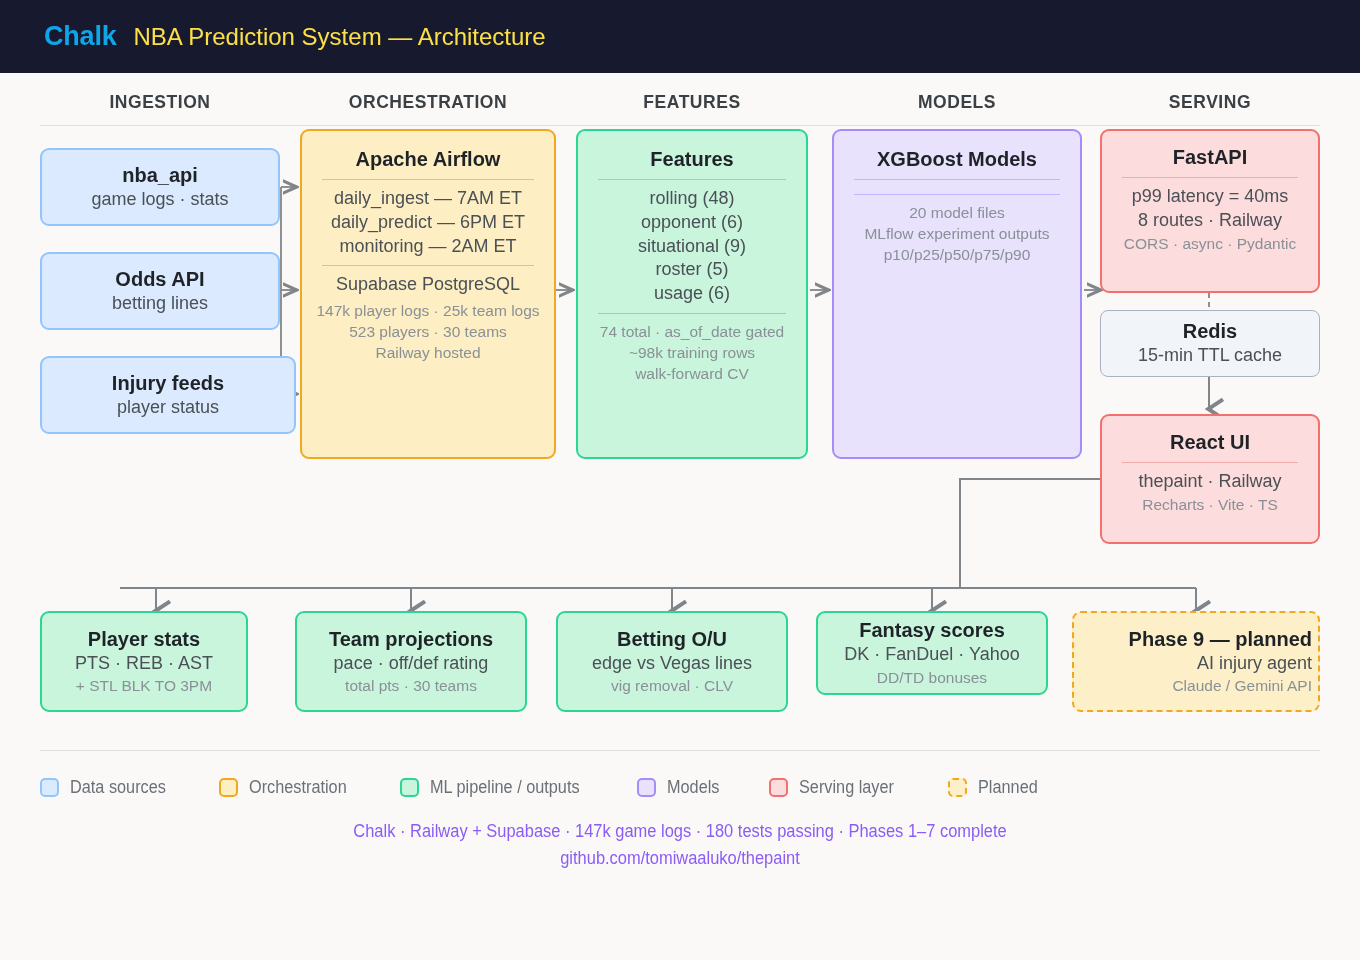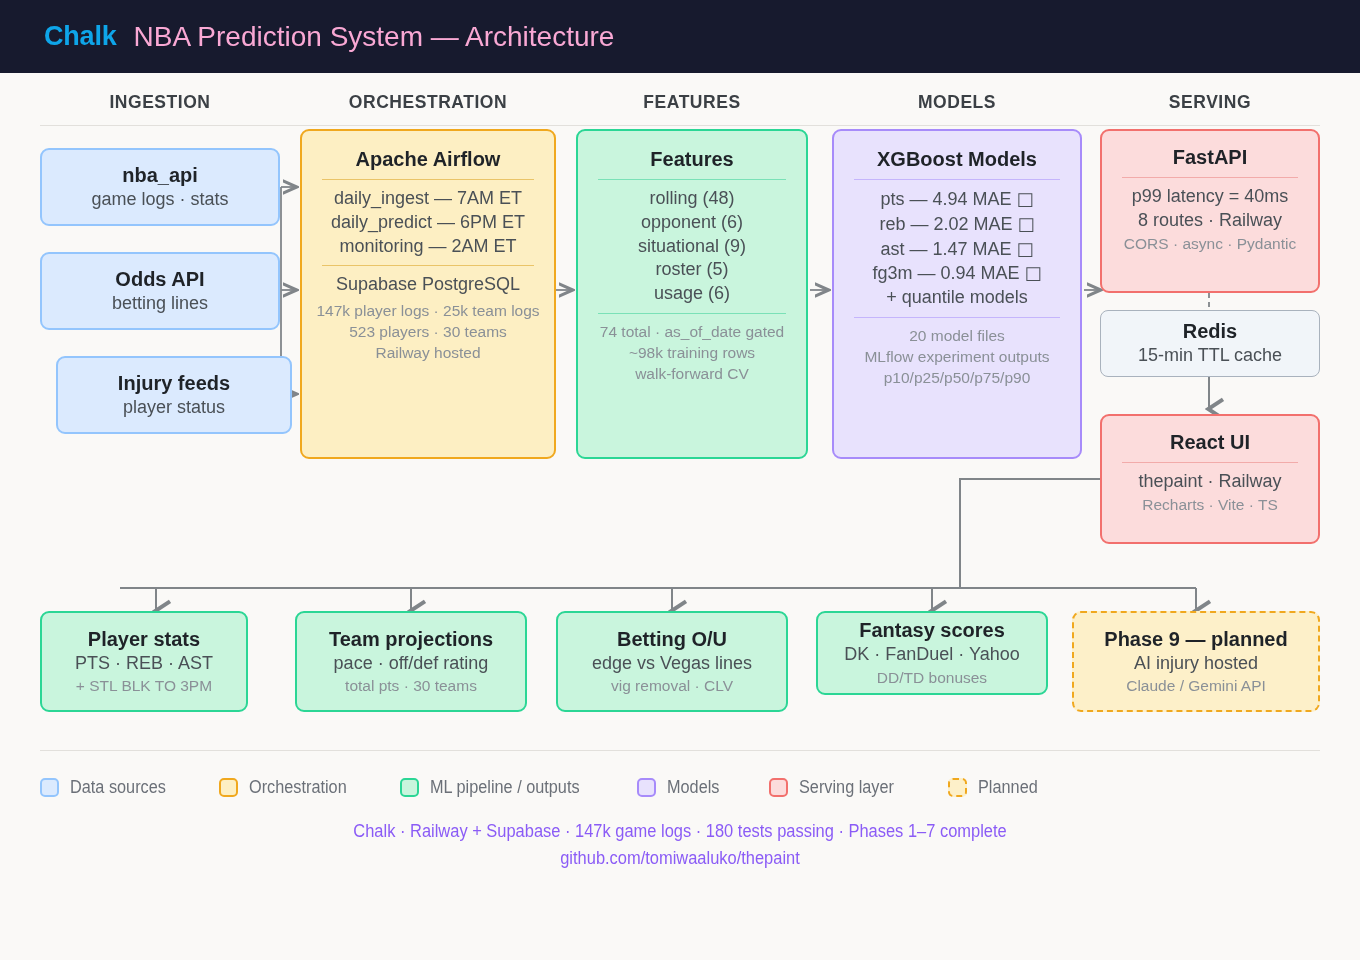--- a/index.html
+++ b/index.html
@@ -10,21 +10,21 @@
     color:#2f3437;
     overflow:hidden;
     position:relative;
   }
   
   .titlebar{
     height:73px;background:#171a2e;display:flex;align-items:center;
     padding-left:44px;box-sizing:border-box;
   }
   .brand{font-size:27px;font-weight:bold;color:#0ea5e9;letter-spacing:-0.2px;}
-  .subtitle{font-size:28px;color:#f9a8d4;margin-left:17px;font-weight:normal;}
+  .subtitle{font-size:24px;color:#fde047;margin-left:17px;font-weight:normal;}
 
   
   .stage{position:absolute;left:0;top:73px;width:1360px;height:887px;}
 
   
   .colhead{
     position:absolute;font-size:19px;font-weight:bold;color:#3b4045;
     letter-spacing:0.6px;text-align:center;
     font-family:"Liberation Sans Narrow","Liberation Sans",sans-serif;
     transform:scaleX(0.92);
@@ -44,21 +44,21 @@
   .node .lines{white-space:nowrap;}
   .divider{height:1px;margin:7px 14px;opacity:.75;}
 
   
   .blue   {background:#dbeafe;border-color:#93c5fd;}
   .amber  {background:#fdefc3;border-color:#f0a81e;}
   .green  {background:#c9f5dd;border-color:#2bd695;}
   .purple {background:#e8e2fd;border-color:#a78bfa;}
   .red    {background:#fcdcdc;border-color:#f2706d;}
   .grey   {background:#f1f5f9;border-color:#a9b2bd;border-width:1.5px;}
-  .planned{background:#fdf0c9;border:2.5px dashed #f0a81e;}
+  .planned{background:#fdf0c9;border:2.5px dashed #f0a81e;align-items:flex-end;}
 
   .amber .divider{background:#e3b54a;}
   .green .divider{background:#5fd9aa;}
   .purple .divider{background:#b9a6fb;}
   .red   .divider{background:#ef9b99;}
 
   
   .wires{position:absolute;left:0;top:0;width:1360px;height:887px;pointer-events:none;}
 
   
@@ -134,21 +134,21 @@
   </svg>
 
   <div class="node blue" style="left:40px;top:75px;width:240px;height:78px;">
     <div class="t">nba_api</div>
     <div class="s">game logs · stats</div>
   </div>
   <div class="node blue" style="left:40px;top:179px;width:240px;height:78px;">
     <div class="t">Odds API</div>
     <div class="s">betting lines</div>
   </div>
-  <div class="node blue" style="left:56px;top:283px;width:236px;height:78px;">
+  <div class="node blue" style="left:40px;top:283px;width:256px;height:78px;">
     <div class="t">Injury feeds</div>
     <div class="s">player status</div>
   </div>
 
   <div class="node amber" style="left:300px;top:56px;width:256px;height:330px;justify-content:flex-start;padding-top:16px;">
     <div class="t">Apache Airflow</div>
     <div class="divider"></div>
     <div class="lines">
       <div class="s">daily_ingest — 7AM ET</div>
       <div class="s">daily_predict — 6PM ET</div>
@@ -173,27 +173,20 @@
     </div>
     <div class="divider"></div>
     <div class="m">74 total · as_of_date gated</div>
     <div class="m">~98k training rows</div>
     <div class="m">walk-forward CV</div>
   </div>
 
   <div class="node purple" style="left:832px;top:56px;width:250px;height:330px;justify-content:flex-start;padding-top:16px;">
     <div class="t">XGBoost Models</div>
     <div class="divider"></div>
-    <div class="lines">
-      <div class="s"><span>pts — 4.94 MAE</span> <span class="tofu">□</span></div>
-      <div class="s"><span>reb — 2.02 MAE</span> <span class="tofu">□</span></div>
-      <div class="s"><span>ast — 1.47 MAE</span> <span class="tofu">□</span></div>
-      <div class="s"><span>fg3m — 0.94 MAE</span> <span class="tofu">□</span></div>
-      <div class="s">+ quantile models</div>
-    </div>
     <div class="divider"></div>
     <div class="m">20 model files</div>
     <div class="m">MLflow experiment outputs</div>
     <div class="m">p10/p25/p50/p75/p90</div>
   </div>
 
   <div class="node red" style="left:1100px;top:56px;width:220px;height:164px;justify-content:flex-start;padding-top:14px;">
     <div class="t">FastAPI</div>
     <div class="divider"></div>
     <div class="s">p99 latency = 40ms</div>
@@ -228,21 +221,21 @@
     <div class="s">edge vs Vegas lines</div>
     <div class="m">vig removal · CLV</div>
   </div>
   <div class="node green" style="left:816px;top:538px;width:232px;height:84px;">
     <div class="t">Fantasy scores</div>
     <div class="s">DK · FanDuel · Yahoo</div>
     <div class="m">DD/TD bonuses</div>
   </div>
   <div class="node planned" style="left:1072px;top:538px;width:248px;height:101px;">
     <div class="t">Phase 9 — planned</div>
-    <div class="s">AI injury hosted</div>
+    <div class="s">AI injury agent</div>
     <div class="m">Claude / Gemini API</div>
   </div>
 
   <div class="legrule"></div>
   <div class="legend">
     <div class="legitem">
       <span class="swatch" style="background:#dbeafe;border-color:#93c5fd;"></span>
       <span class="lbl">Data sources</span>
     </div>
     <div class="legitem">

